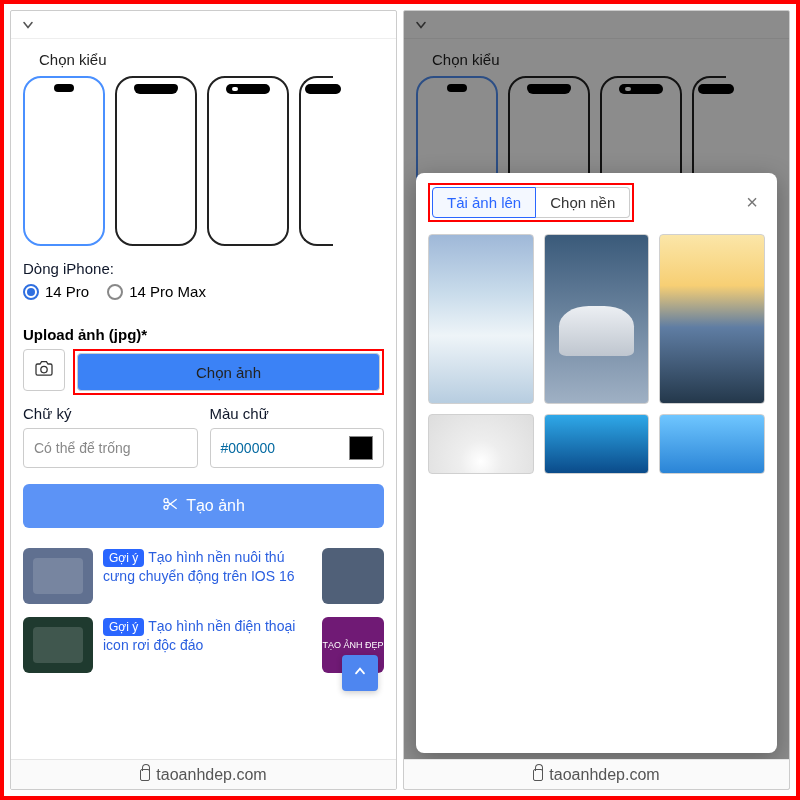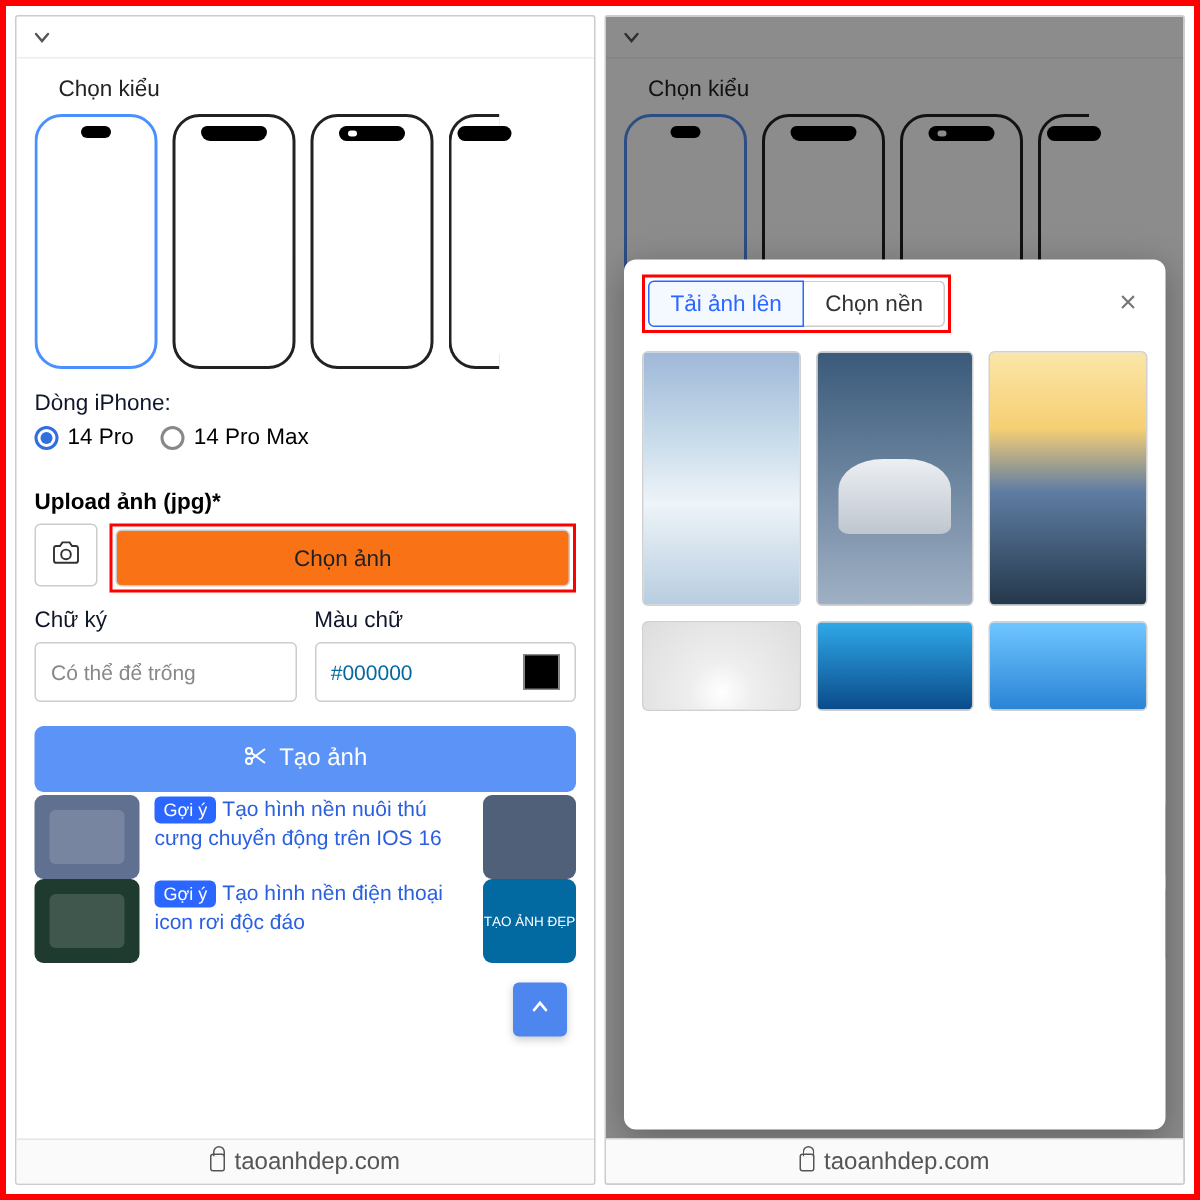--- a/index.html
+++ b/index.html
@@ -86,45 +86,45 @@
   .bold { font-weight:600; font-size:15px; margin-bottom:6px;}
   .upload-row{display:flex;gap:8px;align-items:stretch;margin-bottom:8px;}
   .cam-btn{
     width:42px;height:42px;border:1px solid #ccc;border-radius:4px;
     display:flex;align-items:center;justify-content:center;background:#fff;
     font-size:18px;color:#333;
   }
   .red-box{border:2px solid #ff0000;padding:2px;flex:1;}
   .choose-btn{
     width:100%;height:38px;border:1px solid #ccc;border-radius:4px;
-    background:#f97316;display:flex;align-items:center;justify-content:center;
+    background:#3b82f6;display:flex;align-items:center;justify-content:center;
     font-size:15px;color:#222;
   }
   .two-col{display:flex;gap:12px;margin-top:10px;}
   .col{flex:1;}
   .txt-in{
     width:100%;height:40px;border:1px solid #ccc;border-radius:4px;
     padding:0 10px;font-size:14px;color:#0369a1;display:flex;align-items:center;
   }
   .color-in{display:flex;align-items:center;gap:8px;}
   .swatch{width:24px;height:24px;background:#000;border:1px solid #888;}
   .create-btn{
     margin-top:16px;width:100%;height:44px;border-radius:6px;
     background:#5c93f6;color:#fff;font-size:16px;
     display:flex;align-items:center;justify-content:center;gap:8px;
   }
   .scis{width:16px;height:16px;}
-  .sug-list{margin-top:2px;display:flex;flex-direction:column;gap:0;}
+  .sug-list{margin-top:20px;display:flex;flex-direction:column;gap:13px;}
   .sug{display:flex;gap:10px;align-items:flex-start;}
   .thumb{width:70px;height:56px;border-radius:6px;background:#607090;flex-shrink:0;position:relative;overflow:hidden;}
   .thumb.t2{background:#1f3a2f;}
   .thumb::after{content:'';position:absolute;inset:10px;background:rgba(255,255,255,.15);border-radius:4px;}
   .sug-txt{flex:1;font-size:14px;line-height:1.35;color:#2a5fe0;}
   .pill{display:inline-block;background:#2a66ff;color:#fff;border-radius:4px;padding:1px 6px;font-size:12px;margin-right:4px;}
-  .sug-right{width:62px;height:56px;border-radius:6px;background:#0369a1;flex-shrink:0;position:relative;overflow:hidden;color:#fff;font-size:9px;display:flex;align-items:center;justify-content:center;text-align:center;}
+  .sug-right{width:62px;height:56px;border-radius:6px;background:#701a75;flex-shrink:0;position:relative;overflow:hidden;color:#fff;font-size:9px;display:flex;align-items:center;justify-content:center;text-align:center;}
   .sug-right.r1{background:#506078;}
   .fab{
     position:absolute;right:18px;bottom:68px;width:36px;height:36px;border-radius:4px;
     background:#4e86f0;color:#fff;display:flex;align-items:center;justify-content:center;
     box-shadow:0 2px 6px rgba(0,0,0,.2);
   }
   .bottombar{
     height:30px;border-top:1px solid #e5e5e5;background:#fafafa;
     display:flex;align-items:center;justify-content:center;gap:6px;
     font-size:16px;color:#555;

